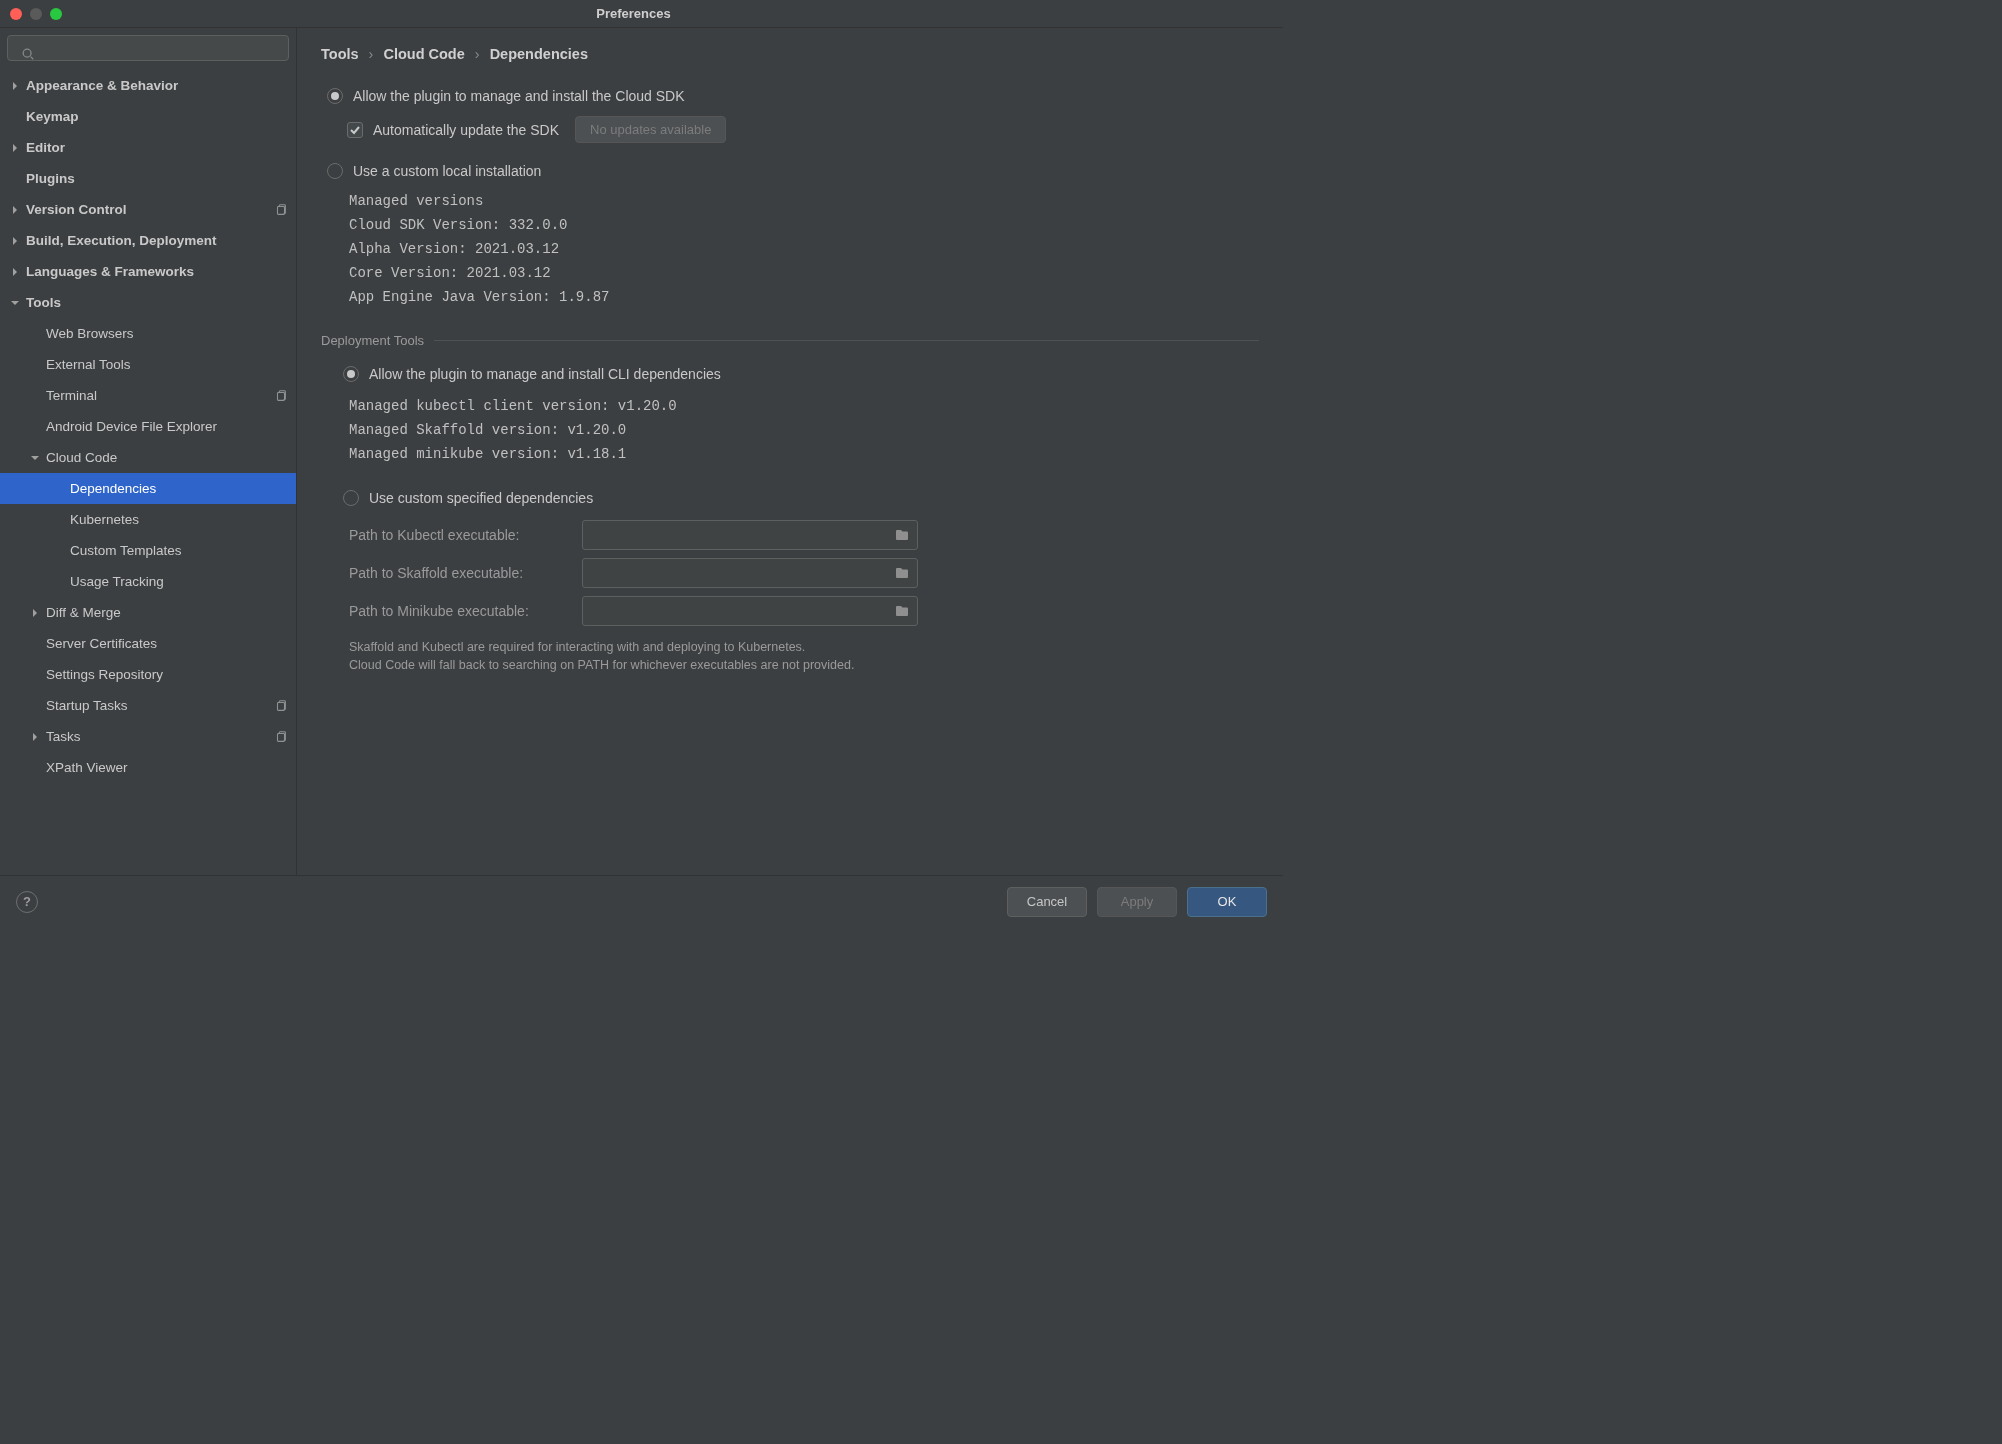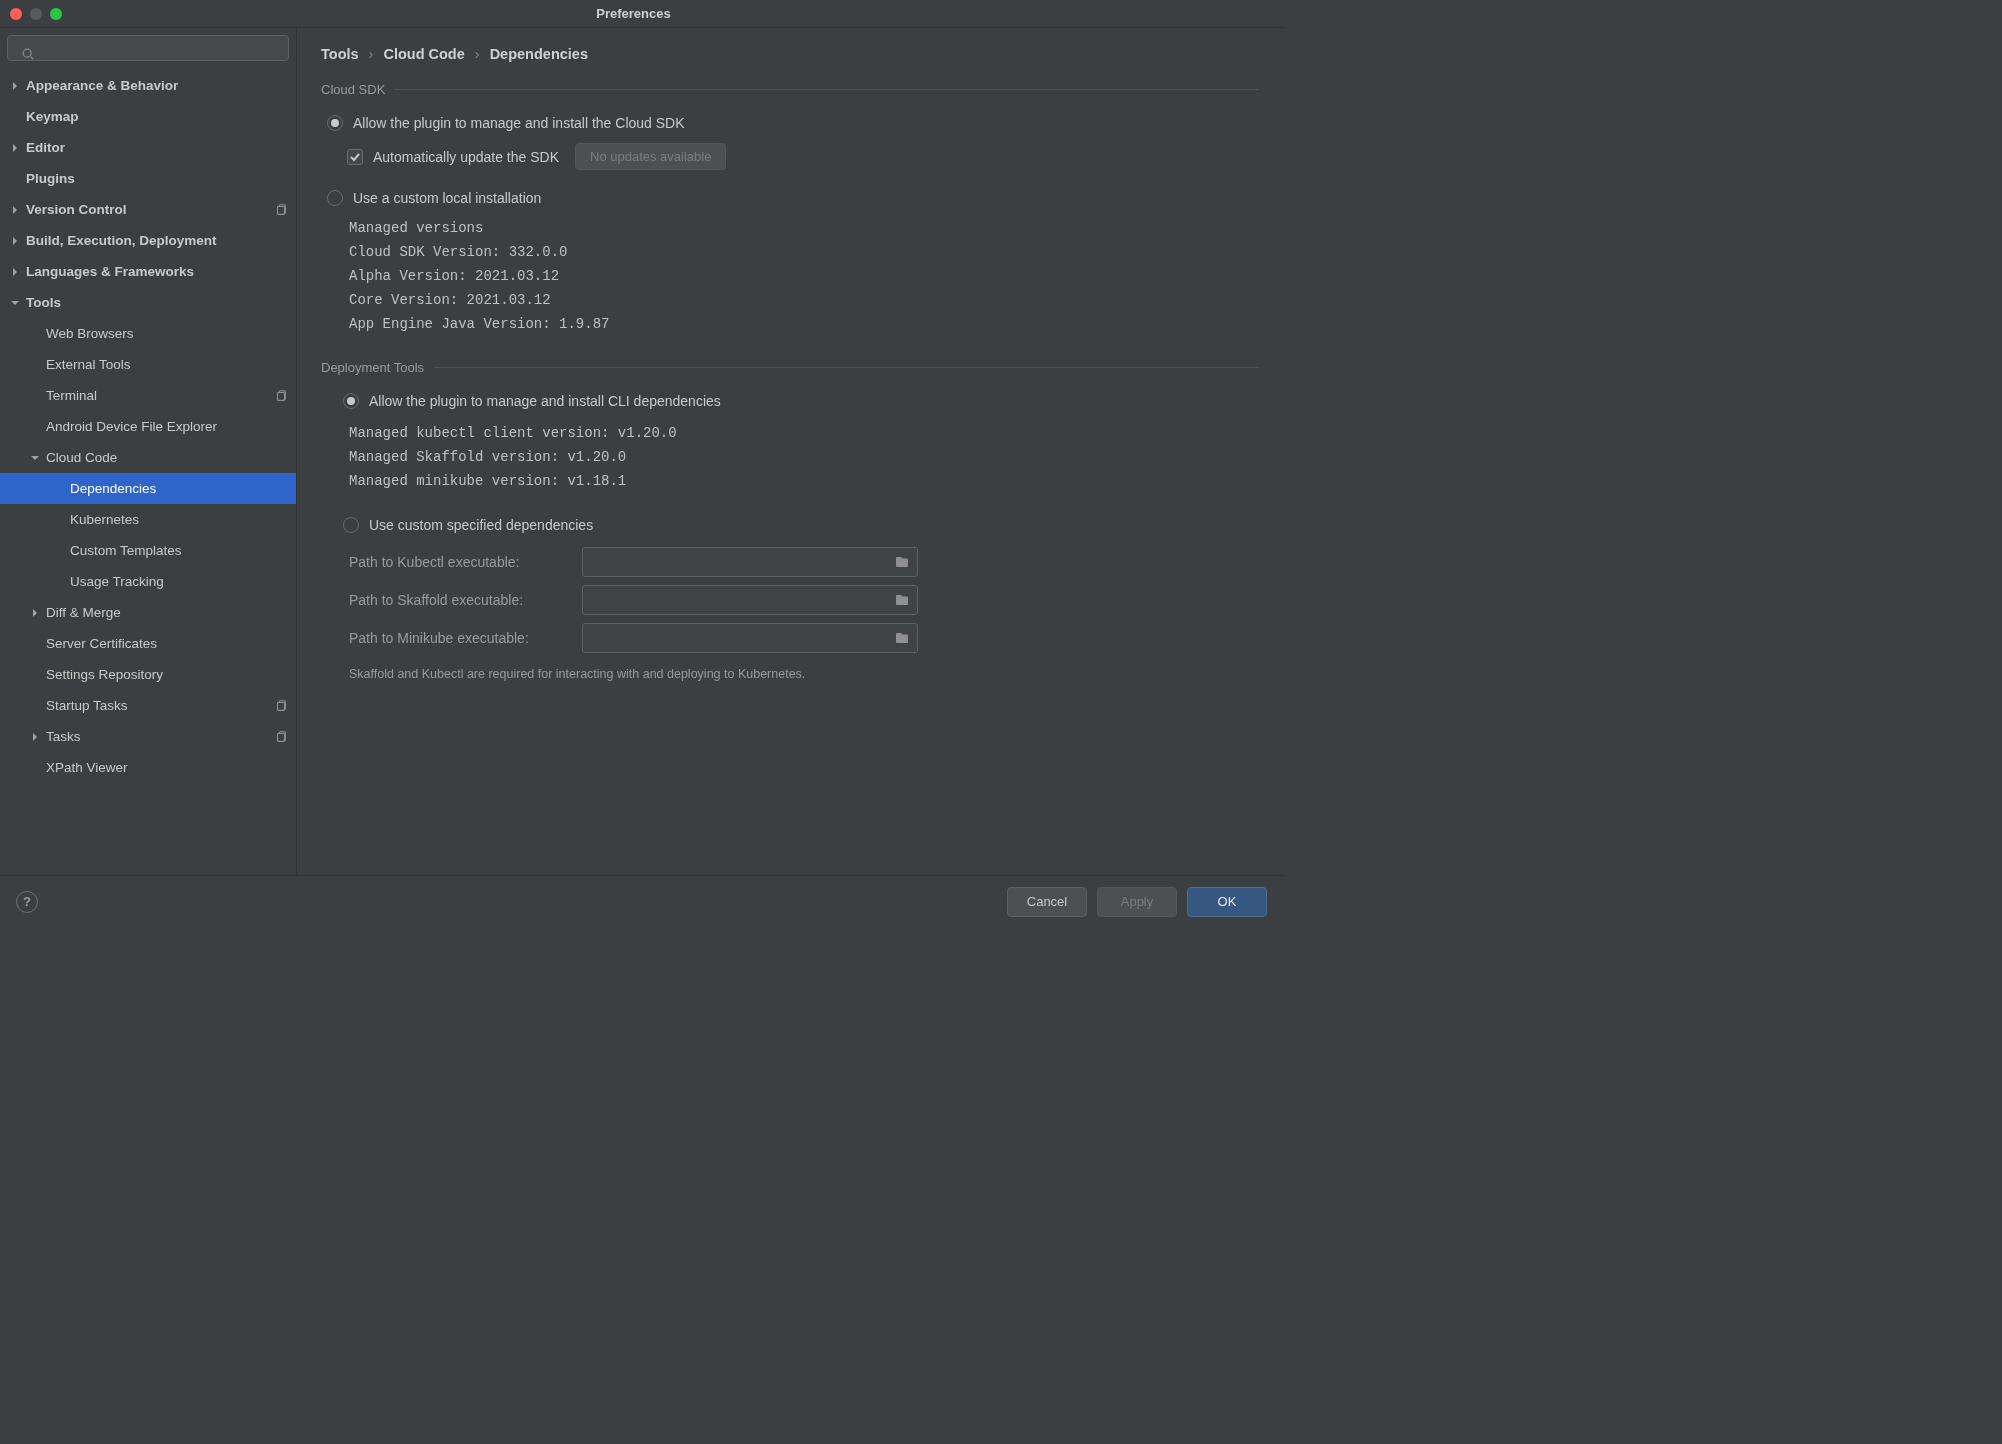--- a/index.html
+++ b/index.html
@@ -326,24 +326,20 @@
 
   <div class="content">
     <div class="breadcrumb">
       <span>Tools</span>
       <span class="bsep">›</span>
       <span>Cloud Code</span>
       <span class="bsep">›</span>
       <span>Dependencies</span>
     </div>
 
-    <div class="group-header">
-      <span>Cloud SDK</span>
-      <div class="line"></div>
-    </div>
 
     <div class="radio-row">
       <span class="radio checked"></span>
       <span>Allow the plugin to manage and install the Cloud SDK</span>
     </div>
 
     <div class="auto-row">
       <div class="check-row" style="padding:0;margin:0">
         <span class="checkbox checked">
           <svg width="12" height="12" viewBox="0 0 12 12" fill="none" stroke="currentColor" stroke-width="2">
@@ -405,20 +401,21 @@
         <div class="field-row">
           <div class="field-label">Path to Minikube executable:</div>
           <div class="text-input-wrap"><input class="text-input" disabled="" style=""><svg class="folder-icon" viewBox="0 0 16 16" fill="currentColor">
               <path d="M2 4a1 1 0 011-1h4l1.5 1.5H13a1 1 0 011 1V12a1 1 0 01-1 1H3a1 1 0 01-1-1V4z"></path>
             </svg></div>
         </div>
       </div>
 
     <div class="hint">
       <div>Skaffold and Kubectl are required for interacting with and deploying to Kubernetes.</div>
+      <div>Cloud Code will fall back to searching on PATH for whichever executables are not provided.</div>
     </div>
   </div>
 </div>
 
 <div class="footer">
   <div class="help-circle">?</div>
   <div class="footer-spacer"></div>
   <button class="btn">Cancel</button>
   <button class="btn disabled">Apply</button>
   <button class="btn primary">OK</button>

